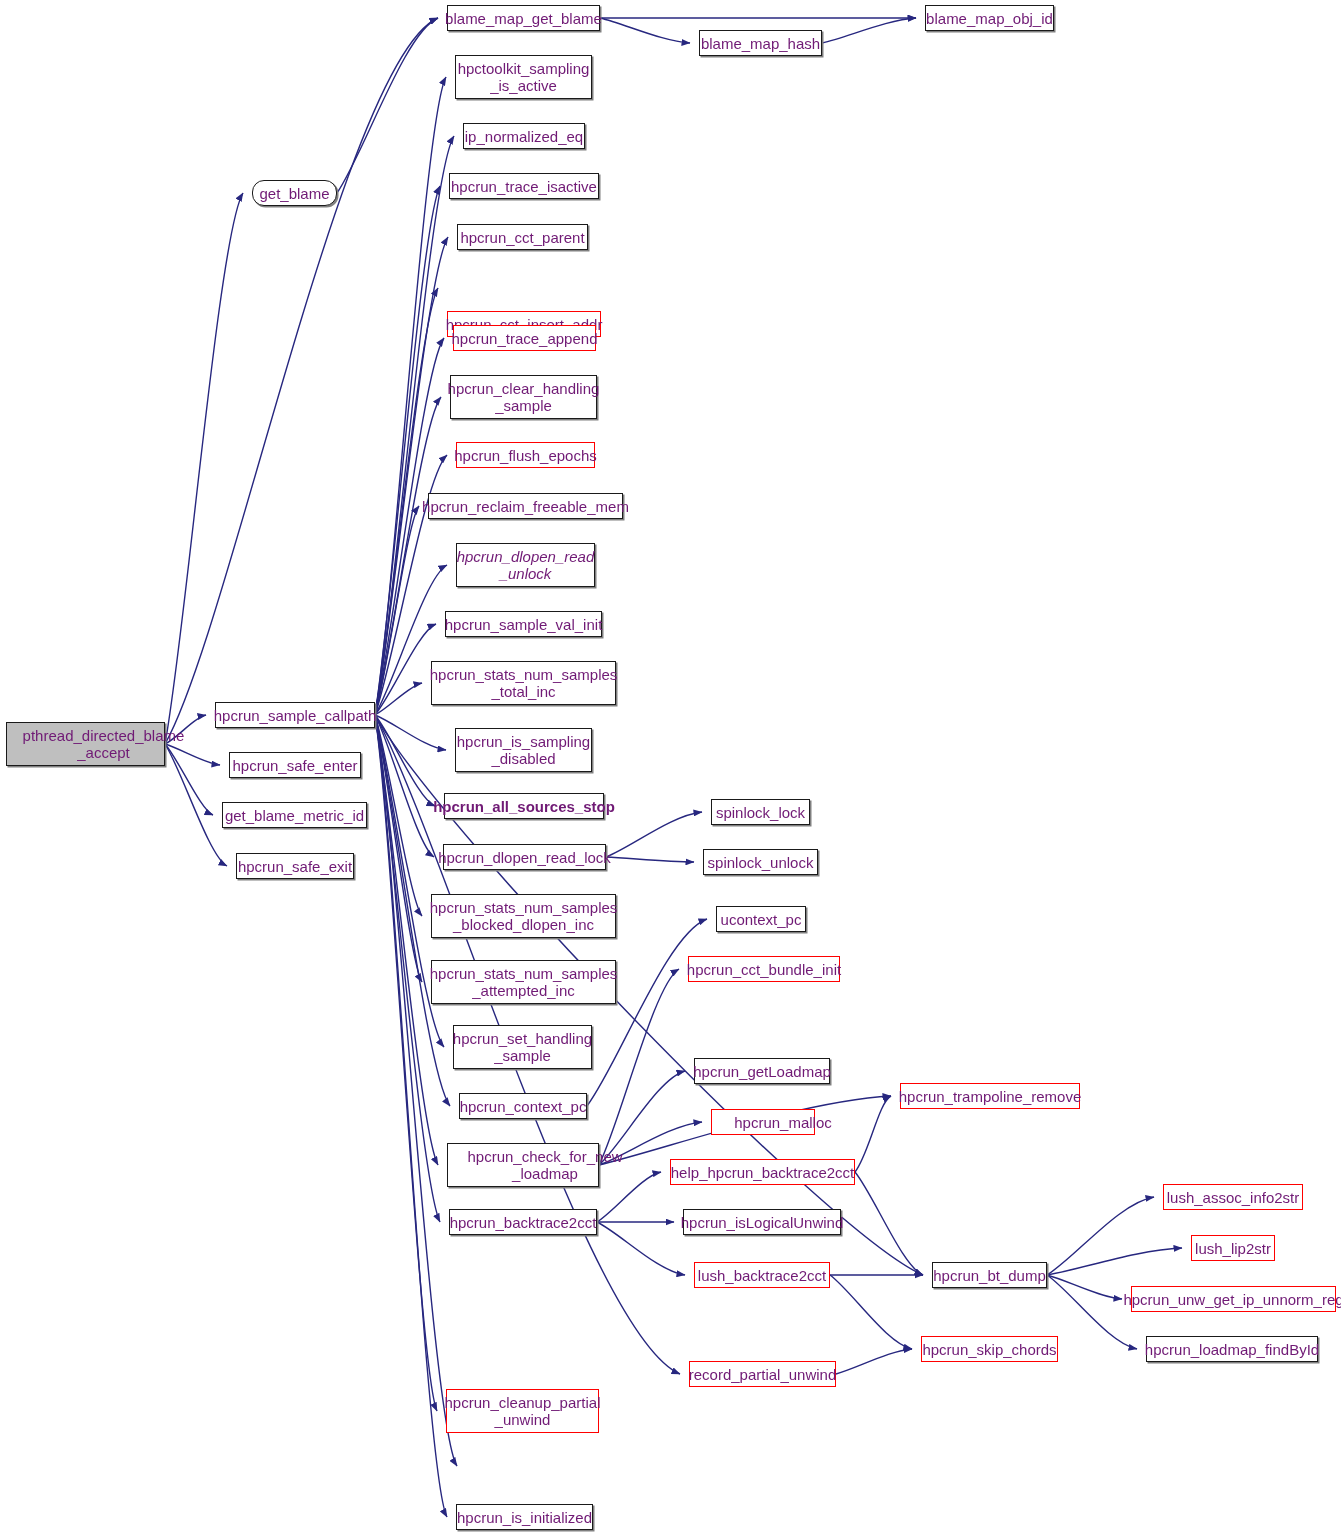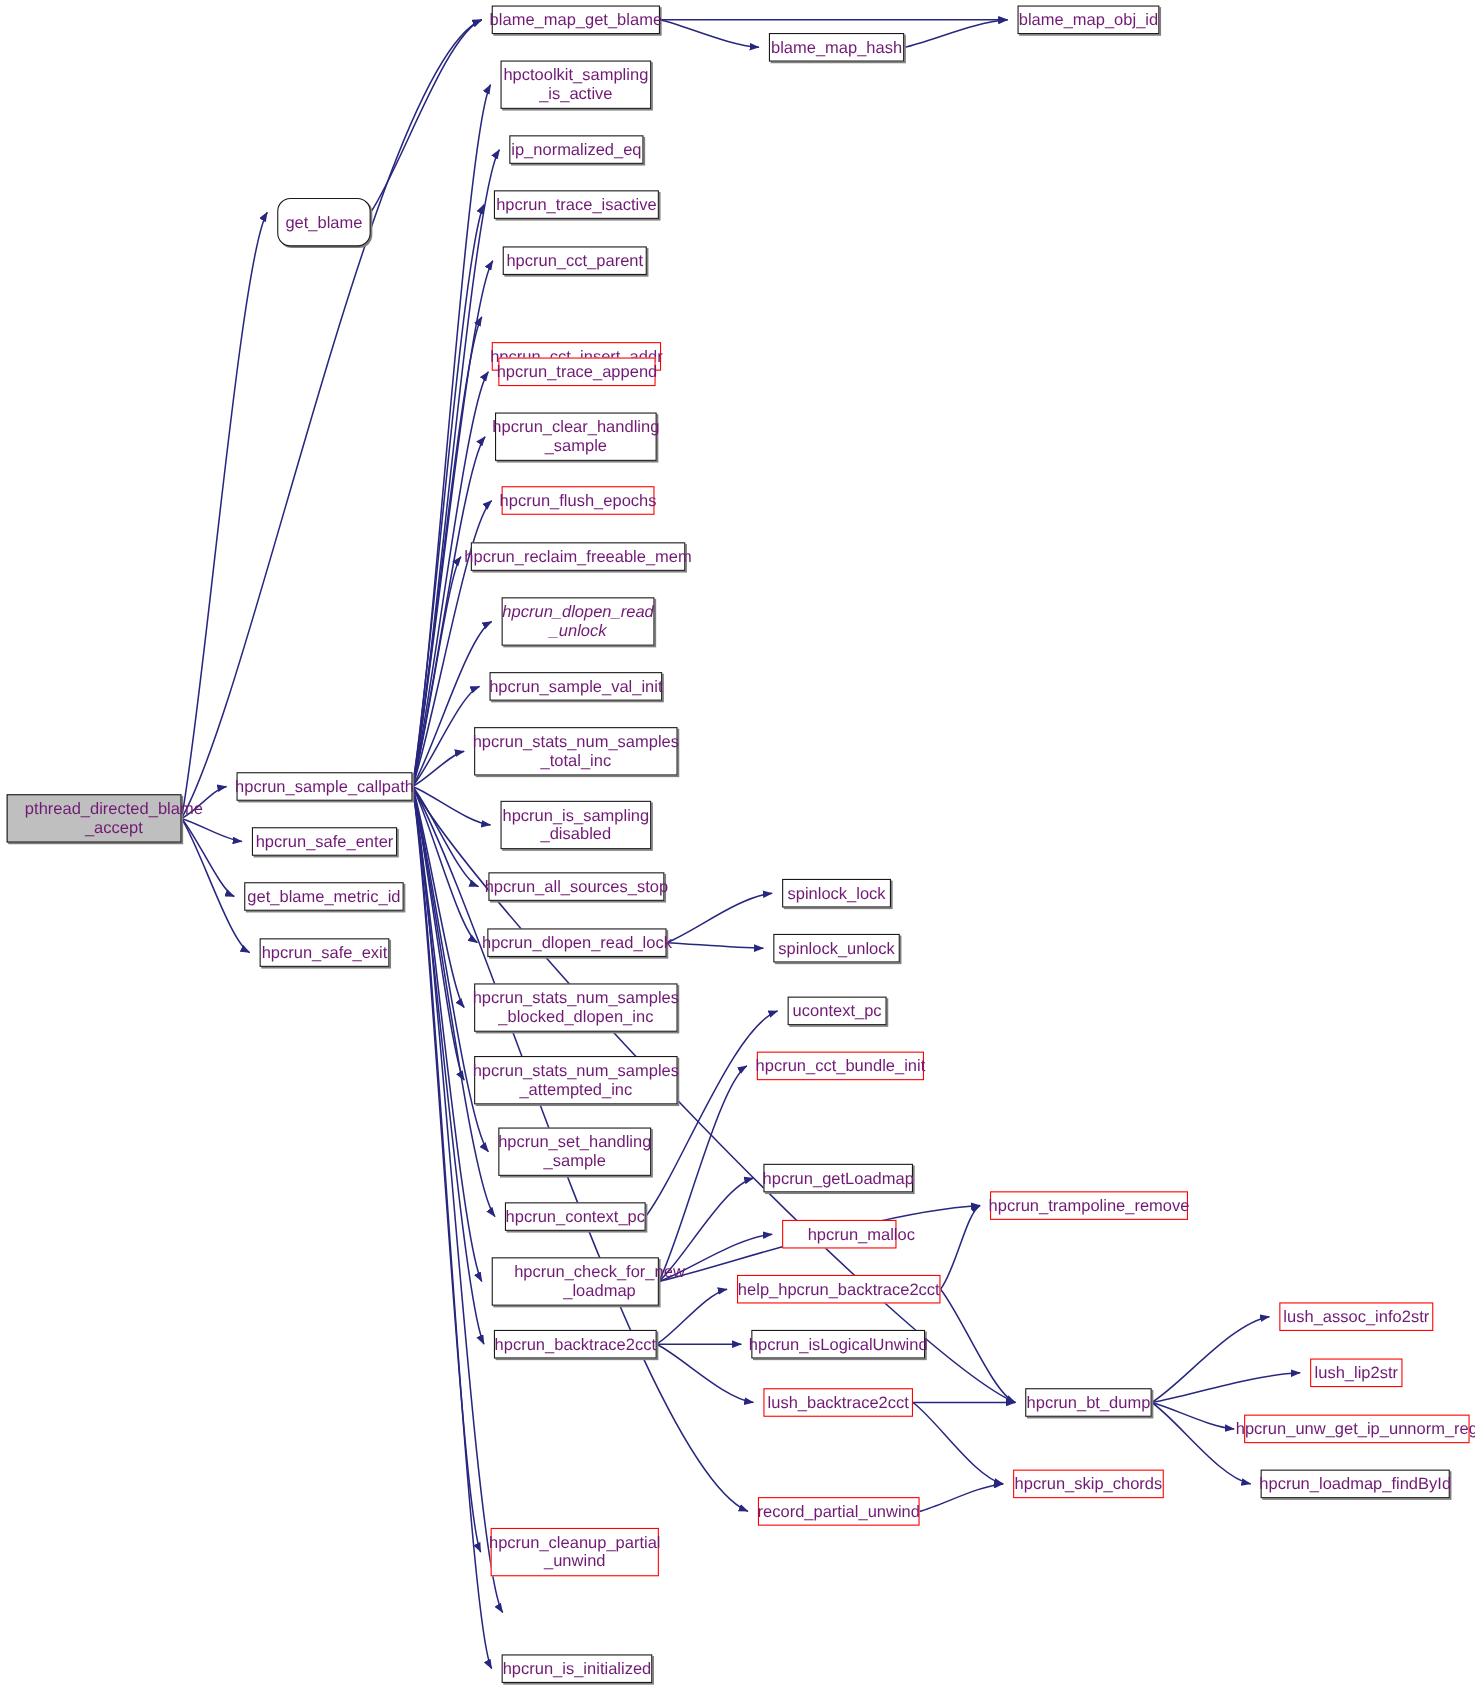--- a/index.html
+++ b/index.html
@@ -116,21 +116,21 @@
         <path d="M836,1374 C857.0375,1368.3125 888.4875,1350.925 912,1349" marker-end="url(#arrow)"></path>
         <path d="M1047,1275 C1075.71,1257.255 1118.63,1203.006 1154,1197" marker-end="url(#arrow)"></path>
         <path d="M1047,1275 C1082.64,1268.8575 1135.92,1250.079 1182,1248" marker-end="url(#arrow)"></path>
         <path d="M1047,1275 C1067.79,1280.46 1098.87,1297.152 1122,1299" marker-end="url(#arrow)"></path>
         <path d="M1047,1275 C1071.5025,1291.835 1108.1325,1343.302 1137,1349" marker-end="url(#arrow)"></path>
       </g>
   </svg>
   <div id="node-layer">
       <div class="node root" style="left: 6px; top: 722px; width: 159px; height: 44px;">pthread_directed_blame
 _accept</div>
-      <div class="node black" style="left: 252px; top: 180px; width: 85px; height: 44px; border-radius: 12px;">get_blame</div>
+      <div class="node black" style="left: 252px; top: 180px; width: 85px; height: 26px; border-radius: 12px;">get_blame</div>
       <div class="node black" style="left: 215px; top: 702px; width: 160px; height: 26px;">hpcrun_sample_callpath</div>
       <div class="node black" style="left: 229px; top: 752px; width: 132px; height: 26px;">hpcrun_safe_enter</div>
       <div class="node black" style="left: 222px; top: 802px; width: 145px; height: 26px;">get_blame_metric_id</div>
       <div class="node black" style="left: 236px; top: 853px; width: 118px; height: 26px;">hpcrun_safe_exit</div>
       <div class="node black" style="left: 447px; top: 5px; width: 153px; height: 26px;">blame_map_get_blame</div>
       <div class="node black" style="left: 455px; top: 55px; width: 137px; height: 44px;">hpctoolkit_sampling
 _is_active</div>
       <div class="node black" style="left: 463px; top: 123px; width: 122px; height: 26px;">ip_normalized_eq</div>
       <div class="node black" style="left: 449px; top: 173px; width: 150px; height: 26px;">hpcrun_trace_isactive</div>
       <div class="node black" style="left: 457px; top: 224px; width: 131px; height: 26px;">hpcrun_cct_parent</div>
@@ -140,21 +140,21 @@
 _sample</div>
       <div class="node red" style="left: 456px; top: 442px; width: 139px; height: 26px;">hpcrun_flush_epochs</div>
       <div class="node black" style="left: 428px; top: 493px; width: 195px; height: 26px;">hpcrun_reclaim_freeable_mem</div>
       <div class="node black" style="left: 456px; top: 543px; width: 139px; height: 44px; font-style: italic;">hpcrun_dlopen_read
 _unlock</div>
       <div class="node black" style="left: 445px; top: 611px; width: 157px; height: 26px;">hpcrun_sample_val_init</div>
       <div class="node black" style="left: 431px; top: 661px; width: 185px; height: 44px;">hpcrun_stats_num_samples
 _total_inc</div>
       <div class="node black" style="left: 455px; top: 728px; width: 137px; height: 44px;">hpcrun_is_sampling
 _disabled</div>
-      <div class="node black" style="left: 444px; top: 793px; width: 160px; height: 26px;">hpcrun_all_sources_stop</div>
+      <div class="node black" style="left: 444px; top: 793px; width: 160px; height: 26px; font-weight: bold;">hpcrun_all_sources_stop</div>
       <div class="node black" style="left: 443px; top: 844px; width: 163px; height: 26px;">hpcrun_dlopen_read_lock</div>
       <div class="node black" style="left: 431px; top: 894px; width: 185px; height: 44px;">hpcrun_stats_num_samples
 _blocked_dlopen_inc</div>
       <div class="node black" style="left: 431px; top: 960px; width: 185px; height: 44px;">hpcrun_stats_num_samples
 _attempted_inc</div>
       <div class="node black" style="left: 453px; top: 1025px; width: 139px; height: 44px;">hpcrun_set_handling
 _sample</div>
       <div class="node black" style="left: 459px; top: 1093px; width: 128px; height: 26px;">hpcrun_context_pc</div>
       <div class="node black" style="left: 447px; top: 1143px; width: 152px; height: 44px; padding-left: 44px;">hpcrun_check_for_new
 _loadmap</div>

